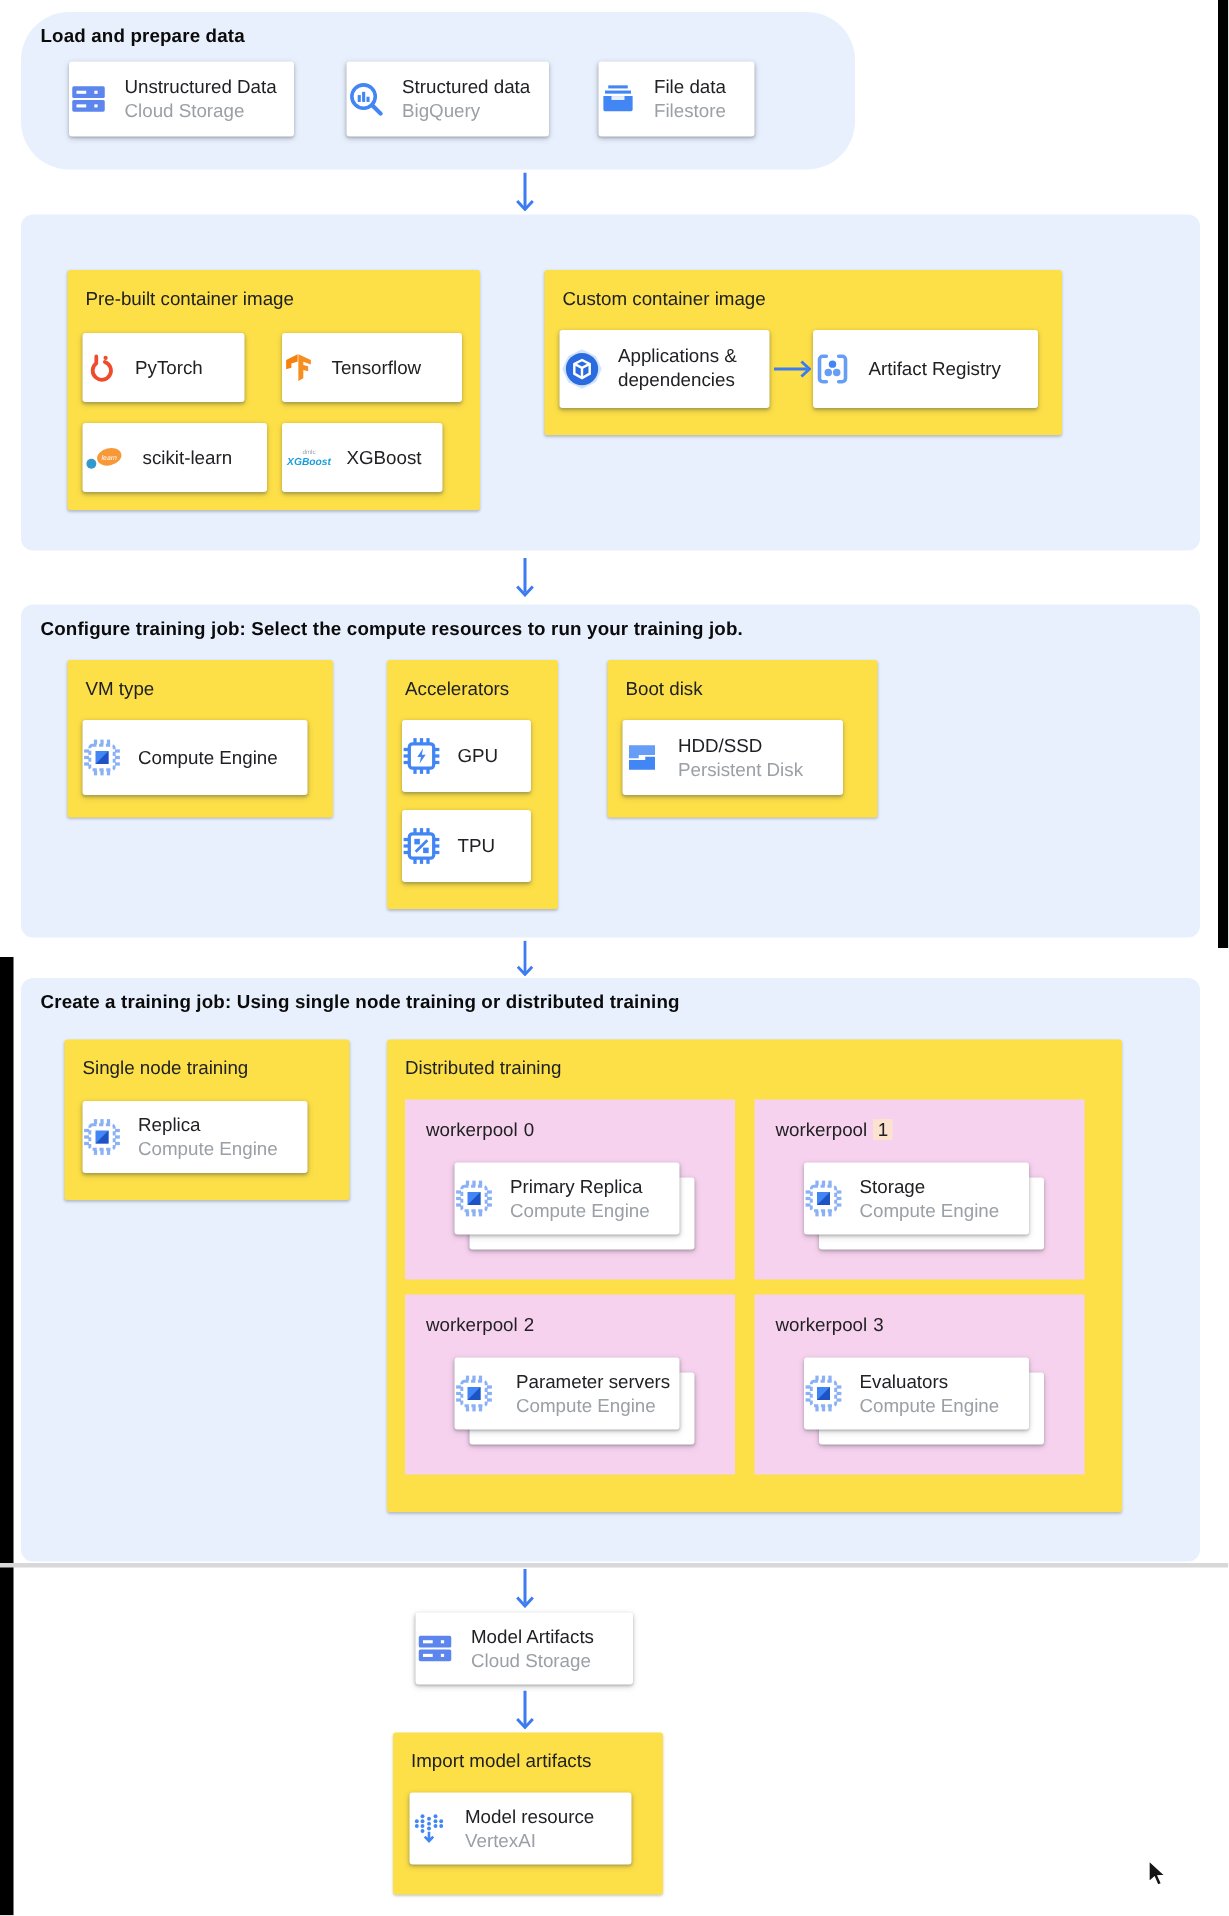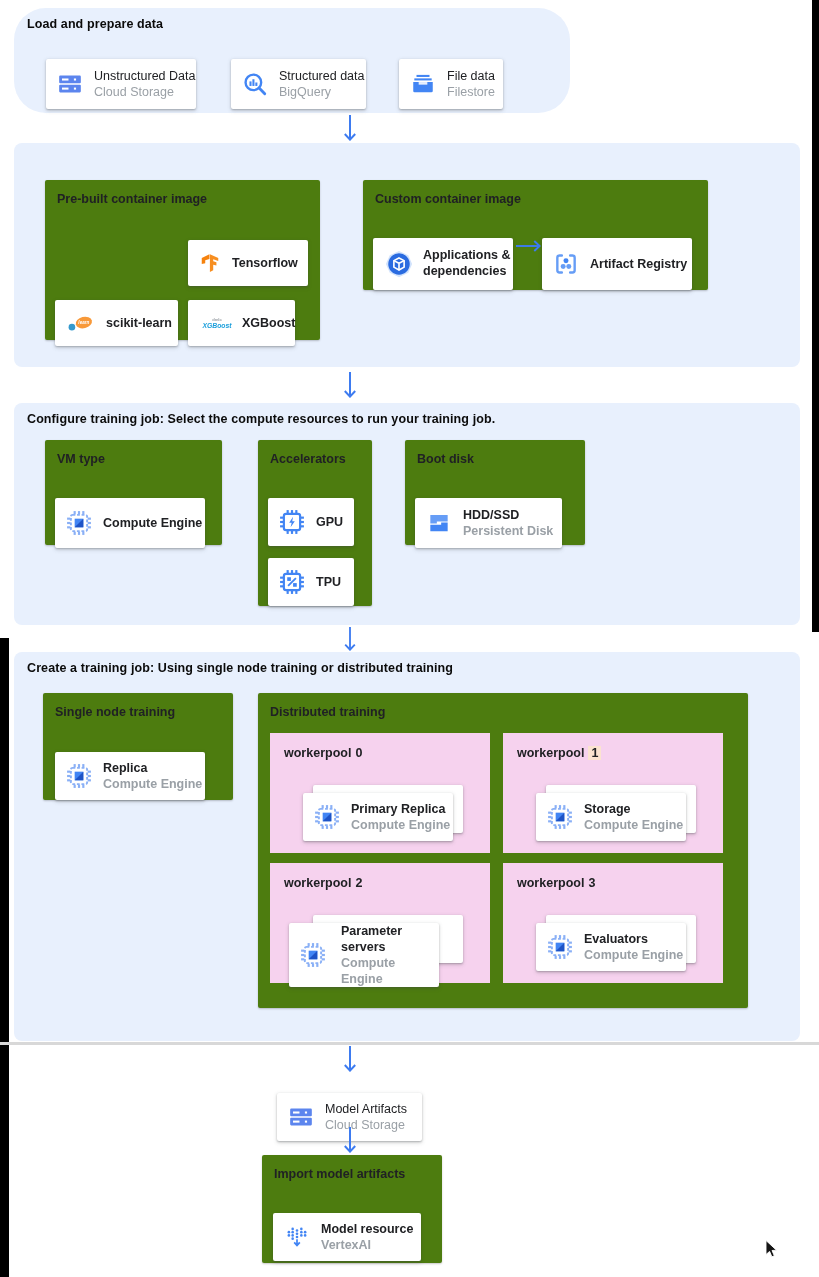--- a/index.html
+++ b/index.html
@@ -2,30 +2,30 @@
 <html><head>
 <meta charset="utf-8">
 <style>
   html,body{margin:0;padding:0;background:#fff;}
   body{font-family:"Liberation Sans",sans-serif;-webkit-font-smoothing:antialiased;}
   .canvas{position:relative;width:819px;height:1277px;background:#fff;overflow:hidden;}
 
   .panel{position:absolute;background:#e8f0fd;border-radius:8px;}
   .sec-title{position:absolute;left:13px;top:9px;font-size:12.5px;font-weight:700;color:#0b0b0b;letter-spacing:.1px;white-space:nowrap;}
 
-  .grp{position:absolute;background:#4d7c0f;border-radius:2px;box-shadow:0 1px 2px rgba(0,0,0,.22);font-weight:bold;}
+  .grp{position:absolute;background:#fde047;border-radius:2px;box-shadow:0 1px 2px rgba(0,0,0,.22);}
   .grp-label{position:absolute;left:12px;top:12px;font-size:12.5px;color:#202124;white-space:nowrap;}
 
   .pool{position:absolute;background:#f6d2ee;}
   .pool-label{position:absolute;left:14px;top:13px;font-size:12.5px;color:#202124;white-space:nowrap;}
   .pool-label .num{margin-left:4px;}
   .hl{background:#fbe3d0;padding:0 3px;}
 
-  .card{position:absolute;background:#fff;border-radius:2px;display:flex;align-items:center;gap:11px;padding-left:11px;box-sizing:border-box;
-        box-shadow:0 1px 2px rgba(60,64,67,.32),0 1.5px 4px rgba(60,64,67,.18);margin-top:18px;}
+  .card{position:absolute;background:#fff;border-radius:2px;display:flex;align-items:center;gap:11px;box-sizing:border-box;
+        box-shadow:0 1px 2px rgba(60,64,67,.32),0 1.5px 4px rgba(60,64,67,.18);}
   .card .txt{display:flex;flex-direction:column;line-height:1.28;}
   .t{font-size:12.5px;color:#202124;}
   .s{font-size:12.5px;color:#9aa0a6;}
   .icon{width:26px;height:26px;flex:none;}
   .back{position:absolute;background:#fff;border-radius:2px;box-shadow:0 1px 2px rgba(60,64,67,.32),0 1.5px 4px rgba(60,64,67,.18);}
 
   .arrow{position:absolute;}
   .edge-bar{position:absolute;background:#000;}
   .divider{position:absolute;left:0;width:819px;height:3px;background:#d8d8d8;}
 </style>
@@ -217,20 +217,26 @@
   </div>
 
   <svg class="arrow" style="left:343px;top:115px;width:14px;height:26px;">
       <use href="#ic-arrow-v"></use>
     </svg>
 
   <div class="panel" style="left:14px;top:143px;width:786px;height:224px;">
 
     <div class="grp" style="left:31px;top:37px;width:275px;height:160px;">
       <div class="grp-label">Pre-built container image</div>
+      <div class="card" style="left:10px;top:42px;width:108px;height:46px;">
+        <svg class="icon" style="width:24px;height:24px;">
+            <use href="#ic-pytorch"></use>
+          </svg>
+        <span class="t">PyTorch</span>
+      </div>
       <div class="card" style="left:143px;top:42px;width:120px;height:46px;">
         <svg class="icon" style="width:22px;height:22px;">
             <use href="#ic-tensorflow"></use>
           </svg>
         <span class="t">Tensorflow</span>
       </div>
       <div class="card" style="left:10px;top:102px;width:123px;height:46px;gap:8px;">
         <svg class="icon" style="width:32px;height:22px;">
             <use href="#ic-sklearn"></use>
           </svg>
@@ -364,21 +370,21 @@
             <span class="s">Compute Engine</span>
           </div>
         </div>
       </div>
 
       <div class="pool" style="left:12px;top:170px;width:220px;height:120px;">
         <div class="pool-label">
           <span>workerpool</span><span class="num">2</span>
         </div>
         <div class="back" style="left:43px;top:52px;width:150px;height:48px;"></div>
-        <div class="card" style="left:19px;top:42px;width:150px;height:64px;gap:15px;">
+        <div class="card" style="left:33px;top:42px;width:150px;height:48px;gap:15px;">
           <svg class="icon">
               <use href="#ic-compute"></use>
             </svg>
           <div class="txt">
             <span class="t">Parameter servers</span>
             <span class="s">Compute Engine</span>
           </div>
         </div>
       </div>
 

